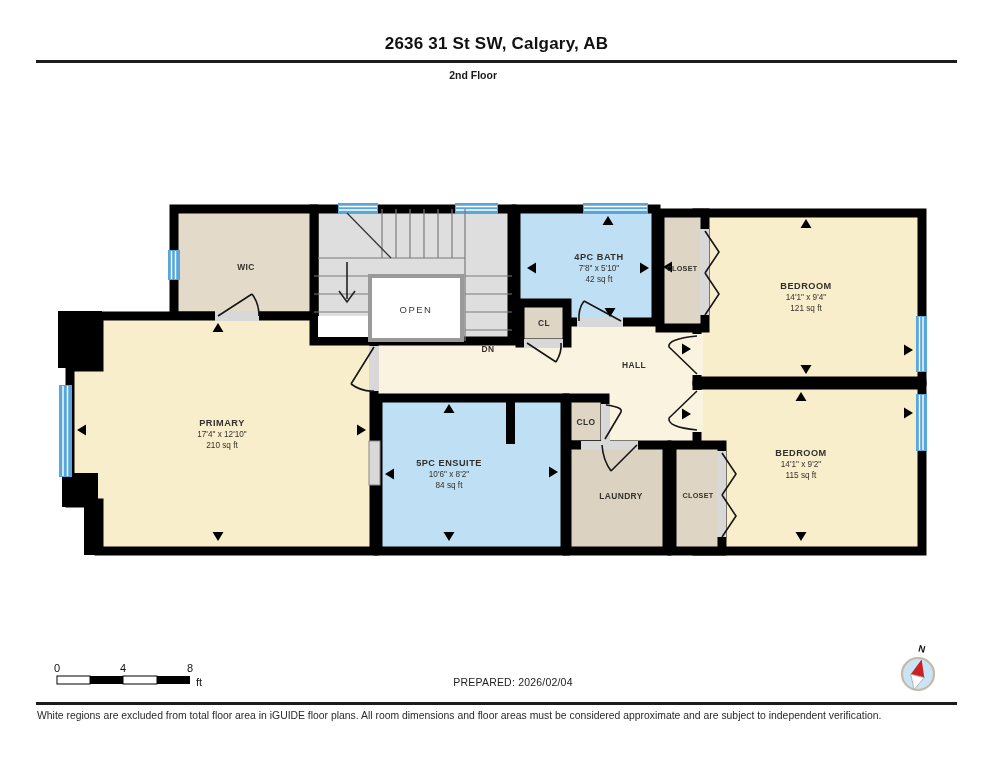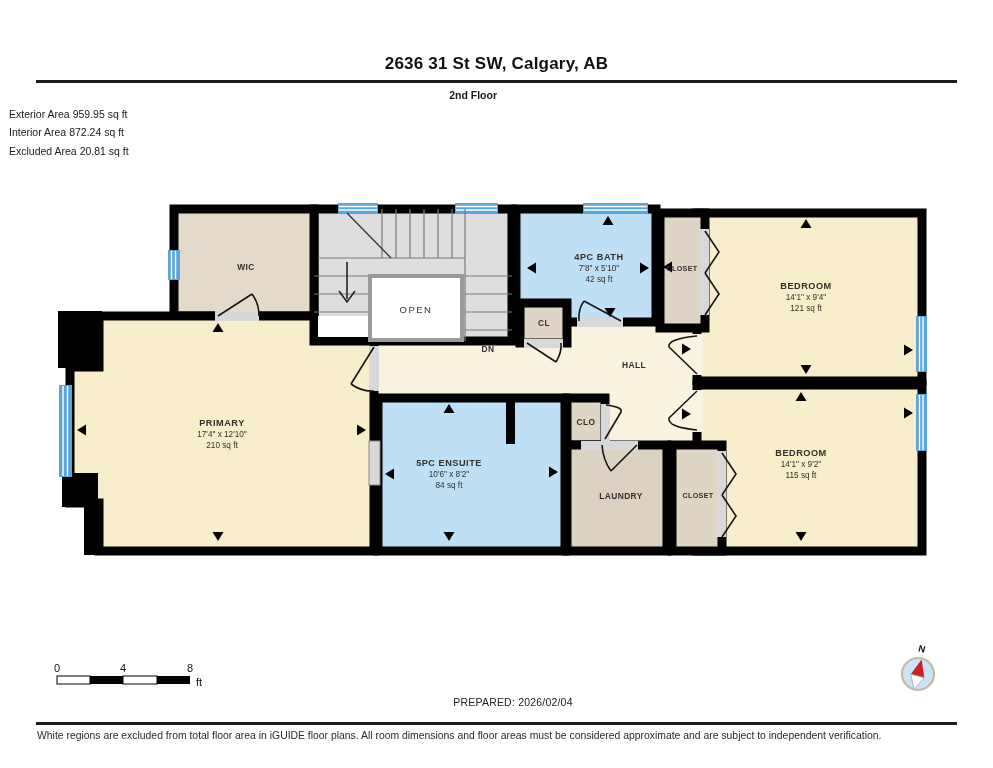--- a/index.html
+++ b/index.html
@@ -1,18 +1,18 @@
 <!DOCTYPE html>
 <html><head>
 <meta charset="utf-8">
 <style>
   html,body{margin:0;padding:0;background:#fff;}
   body{width:993px;height:768px;position:relative;overflow:hidden;
        font-family:"Liberation Sans",sans-serif;color:#1a1a1a;}
-  .abs{position:absolute;margin-top:20px;}
+  .abs{position:absolute;}
   #title{top:34px;left:0;right:0;text-align:center;font-size:17px;font-weight:bold;
          letter-spacing:.2px;color:#111;}
   .rule{left:36px;right:36px;height:3px;background:#1c1c1c;}
   #rule-top{top:60px;}
   #rule-bottom{top:702px;}
   #floor-stats{top:66px;left:0;right:0;display:flex;font-size:10.5px;line-height:18.5px;flex-direction:column;}
   #floor-stats .flabel{width:497px;text-align:right;font-weight:bold;}
   #floor-stats .slines{margin-left:9px;}
   #prepared{top:676px;left:0;right:0;text-align:center;font-size:10.5px;color:#222;
             letter-spacing:.2px;padding-left:33px;}
@@ -32,25 +32,20 @@
   .northn{font-size:9.5px;font-weight:bold;fill:#111;text-anchor:middle;}
 </style>
 </head>
 <body>
 
 <div class="abs" id="title">2636 31 St SW, Calgary, AB</div>
 <div class="abs rule" id="rule-top"></div>
 
 <div class="abs" id="floor-stats">
   <div class="flabel">2nd Floor</div>
-  <div class="slines">
-    <div><span>Exterior Area</span> <span>959.95 sq ft</span></div>
-    <div><span>Interior Area</span> <span>872.24 sq ft</span></div>
-    <div><span>Excluded Area</span> <span>20.81 sq ft</span></div>
-  </div>
 </div>
 
 <svg width="993" height="768" viewBox="0 0 993 768">
 
   <rect x="374" y="336" width="320" height="62" fill="#FAF3DF"></rect>
   <rect x="567" y="322" width="127" height="123" fill="#FAF3DF"></rect>
 
   <rect x="314" y="209" width="198" height="132" class="walled" fill="#DEDEDF"></rect>
   <rect x="174" y="209" width="140" height="107" class="walled" fill="#E3DACA"></rect>
   <rect x="516" y="209" width="140" height="113" class="walled" fill="#BFE0F4"></rect>

